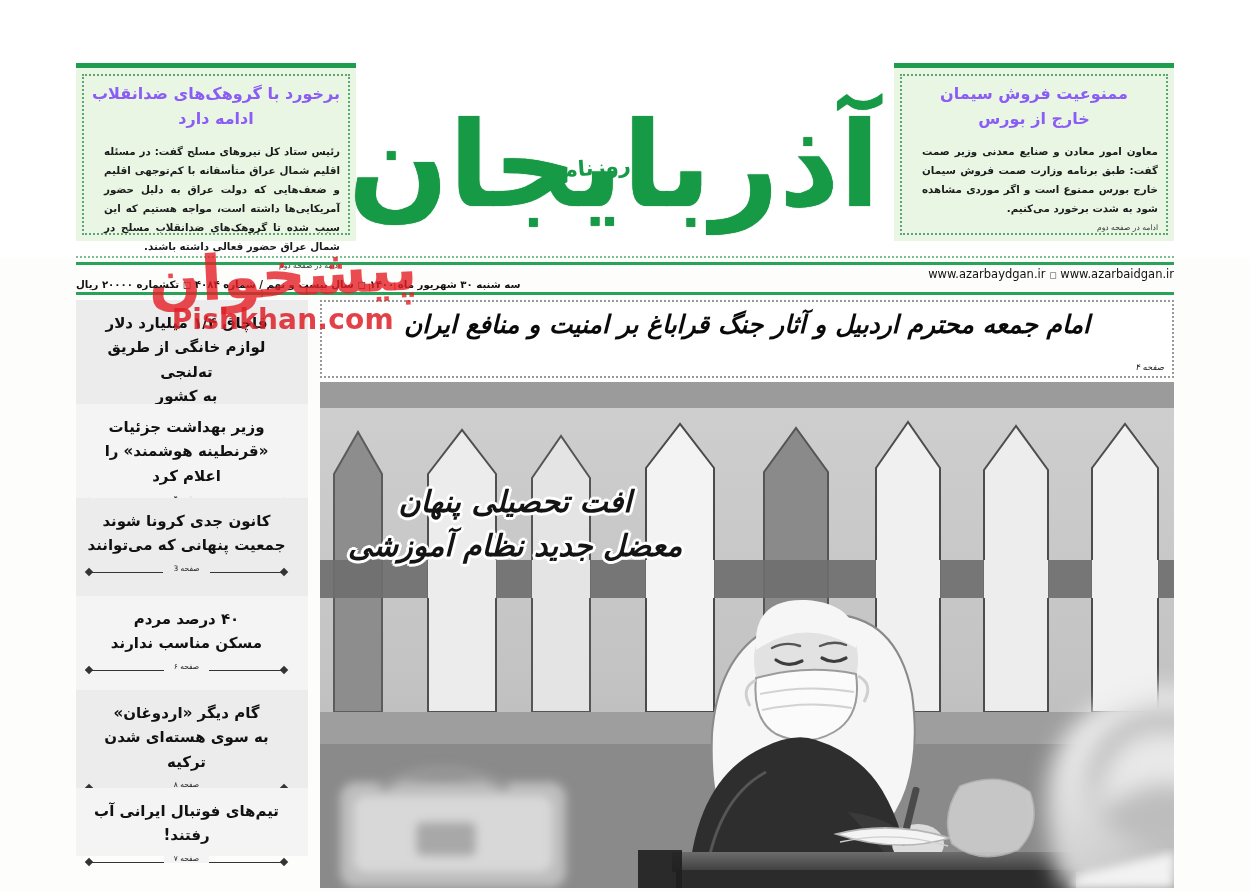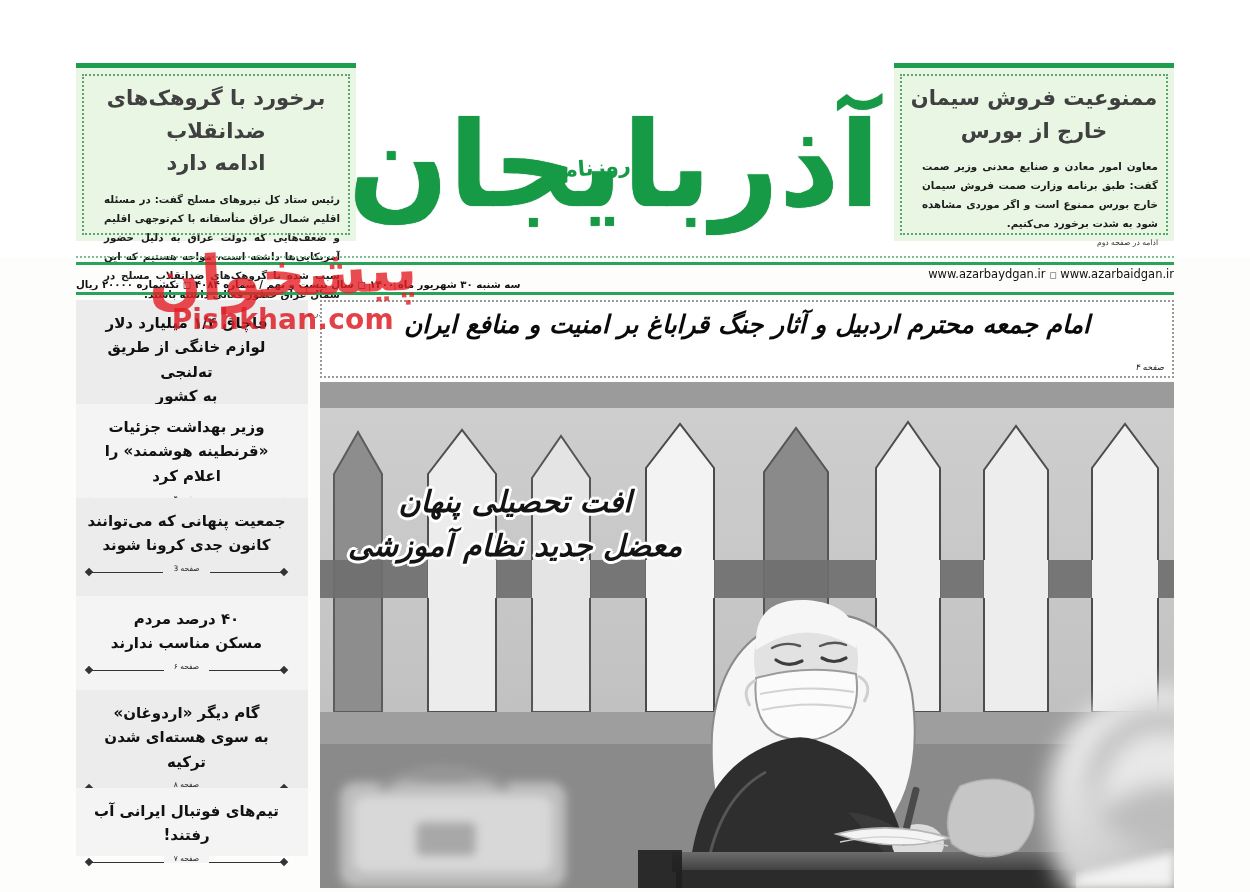--- a/index.html
+++ b/index.html
@@ -43,23 +43,23 @@
     position: absolute;
     left: 6px; right: 6px; top: 6px; bottom: 6px;
     border: 2px dotted #5aa86f;
   }
   .promo-box-left  { left: 76px; }
   .promo-box-right { left: 894px; }
 
   .promo-title {
     text-align: center;
     font-weight: bold;
-    font-size: 21px;
+    font-size: 16px;
     line-height: 1.55;
-    color: #404040;
+    color: #8b5cf6;
     padding: 14px 14px 0 14px;
     letter-spacing: -0.2px;
   }
   .promo-body {
     text-align: justify;
     font-size: 10.3px;
     line-height: 1.85;
     color: #1b1b1b;
     padding: 10px 16px 0 16px;
     font-weight: 600;
@@ -350,22 +350,22 @@
     <div class="side-item" style="height:94px;">
       <div class="side-head">وزیر بهداشت جزئیات</div>
       <div class="side-head">«قرنطینه هوشمند» را اعلام کرد</div>
       <div class="side-sep">
         <div class="side-dot-r"></div>
         <div class="pg"><span>صفحه ۴</span></div>
       </div>
     </div>
 
     <div class="side-item" style="height:98px;">
+      <div class="side-head">کانون جدی کرونا شوند</div>
       <div class="side-head">جمعیت پنهانی که می‌توانند</div>
-      <div class="side-head">کانون جدی کرونا شوند</div>
       <div class="side-sep">
         <div class="side-dot-r"></div>
         <div class="pg"><span>صفحه 3</span></div>
       </div>
     </div>
 
     <div class="side-item" style="height:94px;">
       <div class="side-head">۴۰ درصد مردم</div>
       <div class="side-head">مسکن مناسب ندارند</div>
       <div class="side-sep">

